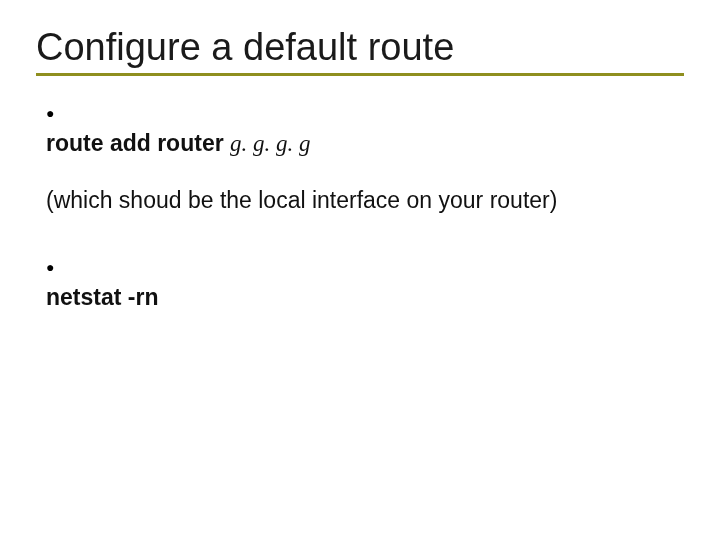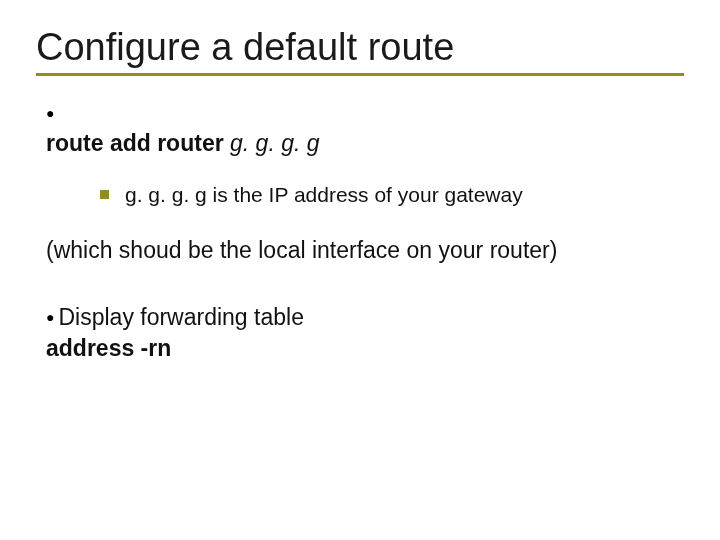--- a/index.html
+++ b/index.html
@@ -44,21 +44,21 @@
   .dot {
     font-size: 14px;
     line-height: 30px;
     margin-right: 4px;
     color: #000;
   }
   .cmd-line {
     margin-left: 10px;
   }
   .cmd-bold { font-weight: 700; }
-  .cmd-arg { font-style: italic; font-weight: 400; }
+  .cmd-arg { font-style: italic; font-weight: 400; font-family: Liberation Serif, serif; }
   .sub-bullet {
     display: flex;
     align-items: flex-start;
     margin: 22px 0 0 64px;
     font-size: 21px;
   }
   .sq {
     width: 9px;
     height: 9px;
     background: #8f8f1f;
@@ -84,31 +84,26 @@
 
   <div class="body">
 
     <div class="bullet-line">
       <span class="dot">●</span>
     </div>
     <div class="cmd-line">
       <span class="cmd-bold">route add router </span><span class="cmd-arg">g. g. g. g</span>
     </div>
 
-    <div class="sub-bullet">
-      <span class="sq"></span>
-      <span>g. g. g. g is the IP address of your gateway</span>
-    </div>
 
     <div class="note">(which shoud be the local interface on your router)</div>
 
     <div class="block2">
       <div class="bullet-line">
         <span class="dot">●</span>
-        <span>Display forwarding table</span>
       </div>
       <div class="cmd-line">
-        <span class="cmd-bold">address -rn</span>
+        <span class="cmd-bold">netstat -rn</span>
       </div>
     </div>
 
   </div>
 </div>
 
 </body></html>

